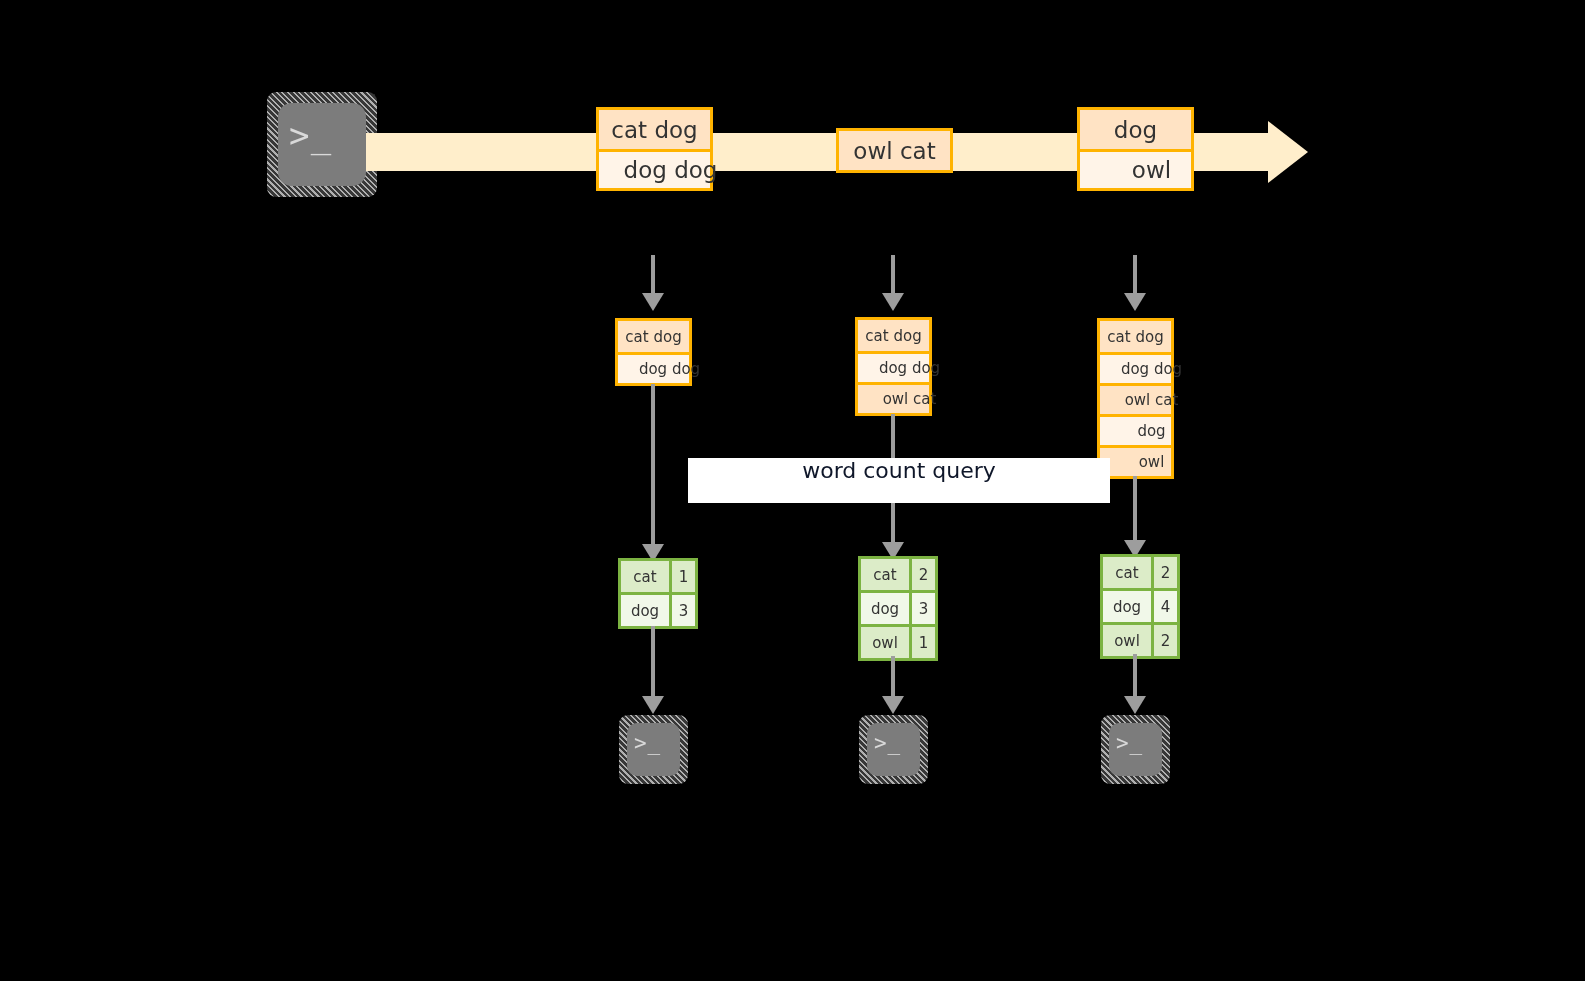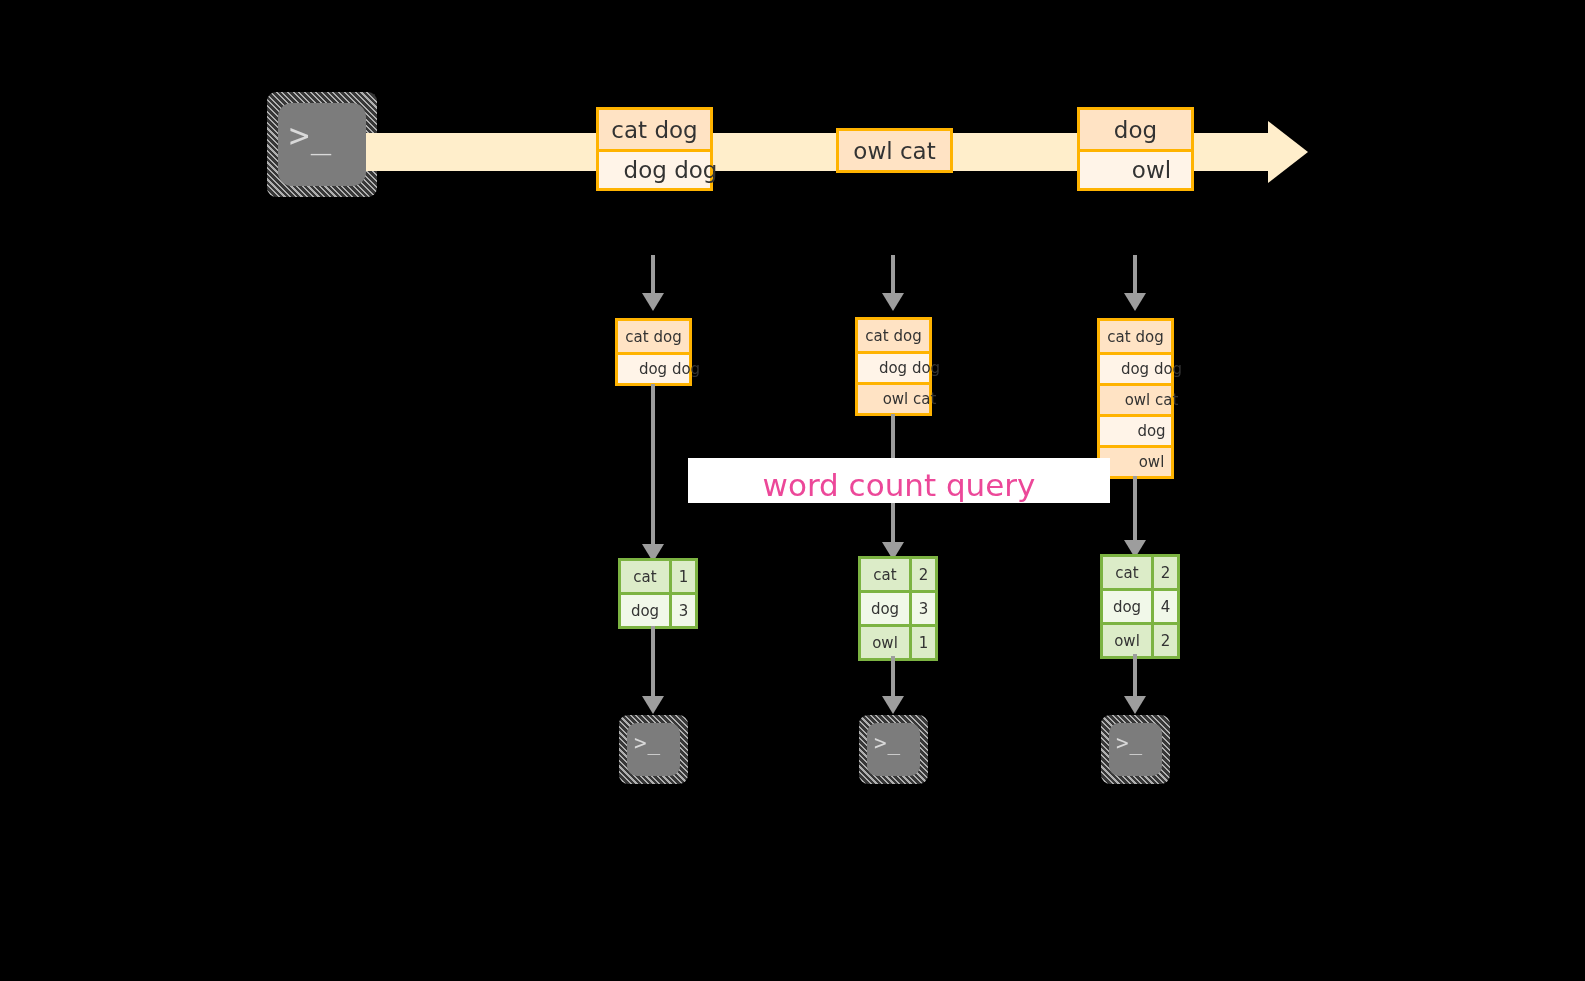--- a/index.html
+++ b/index.html
@@ -143,24 +143,24 @@
     border-left: 11px solid transparent;
     border-right: 11px solid transparent;
     border-top: 18px solid #9d9d9d;
   }
 
   
   .banner {
     position: absolute;
     background: #ffffff;
     display: flex;
-    align-items: flex-end;
+    align-items: flex-start;
     justify-content: center;
-    color: #ec4899;
-    font-size: 31px;
+    color: #0f172a;
+    font-size: 22px;
     white-space: nowrap;
   }
 </style>
 </head>
 <body>
 
 <div id="canvas">
 
   <div class="term-icon big" style="left:267px; top:92px; width:110px; height:105px;">
     <div class="hatch"></div>

